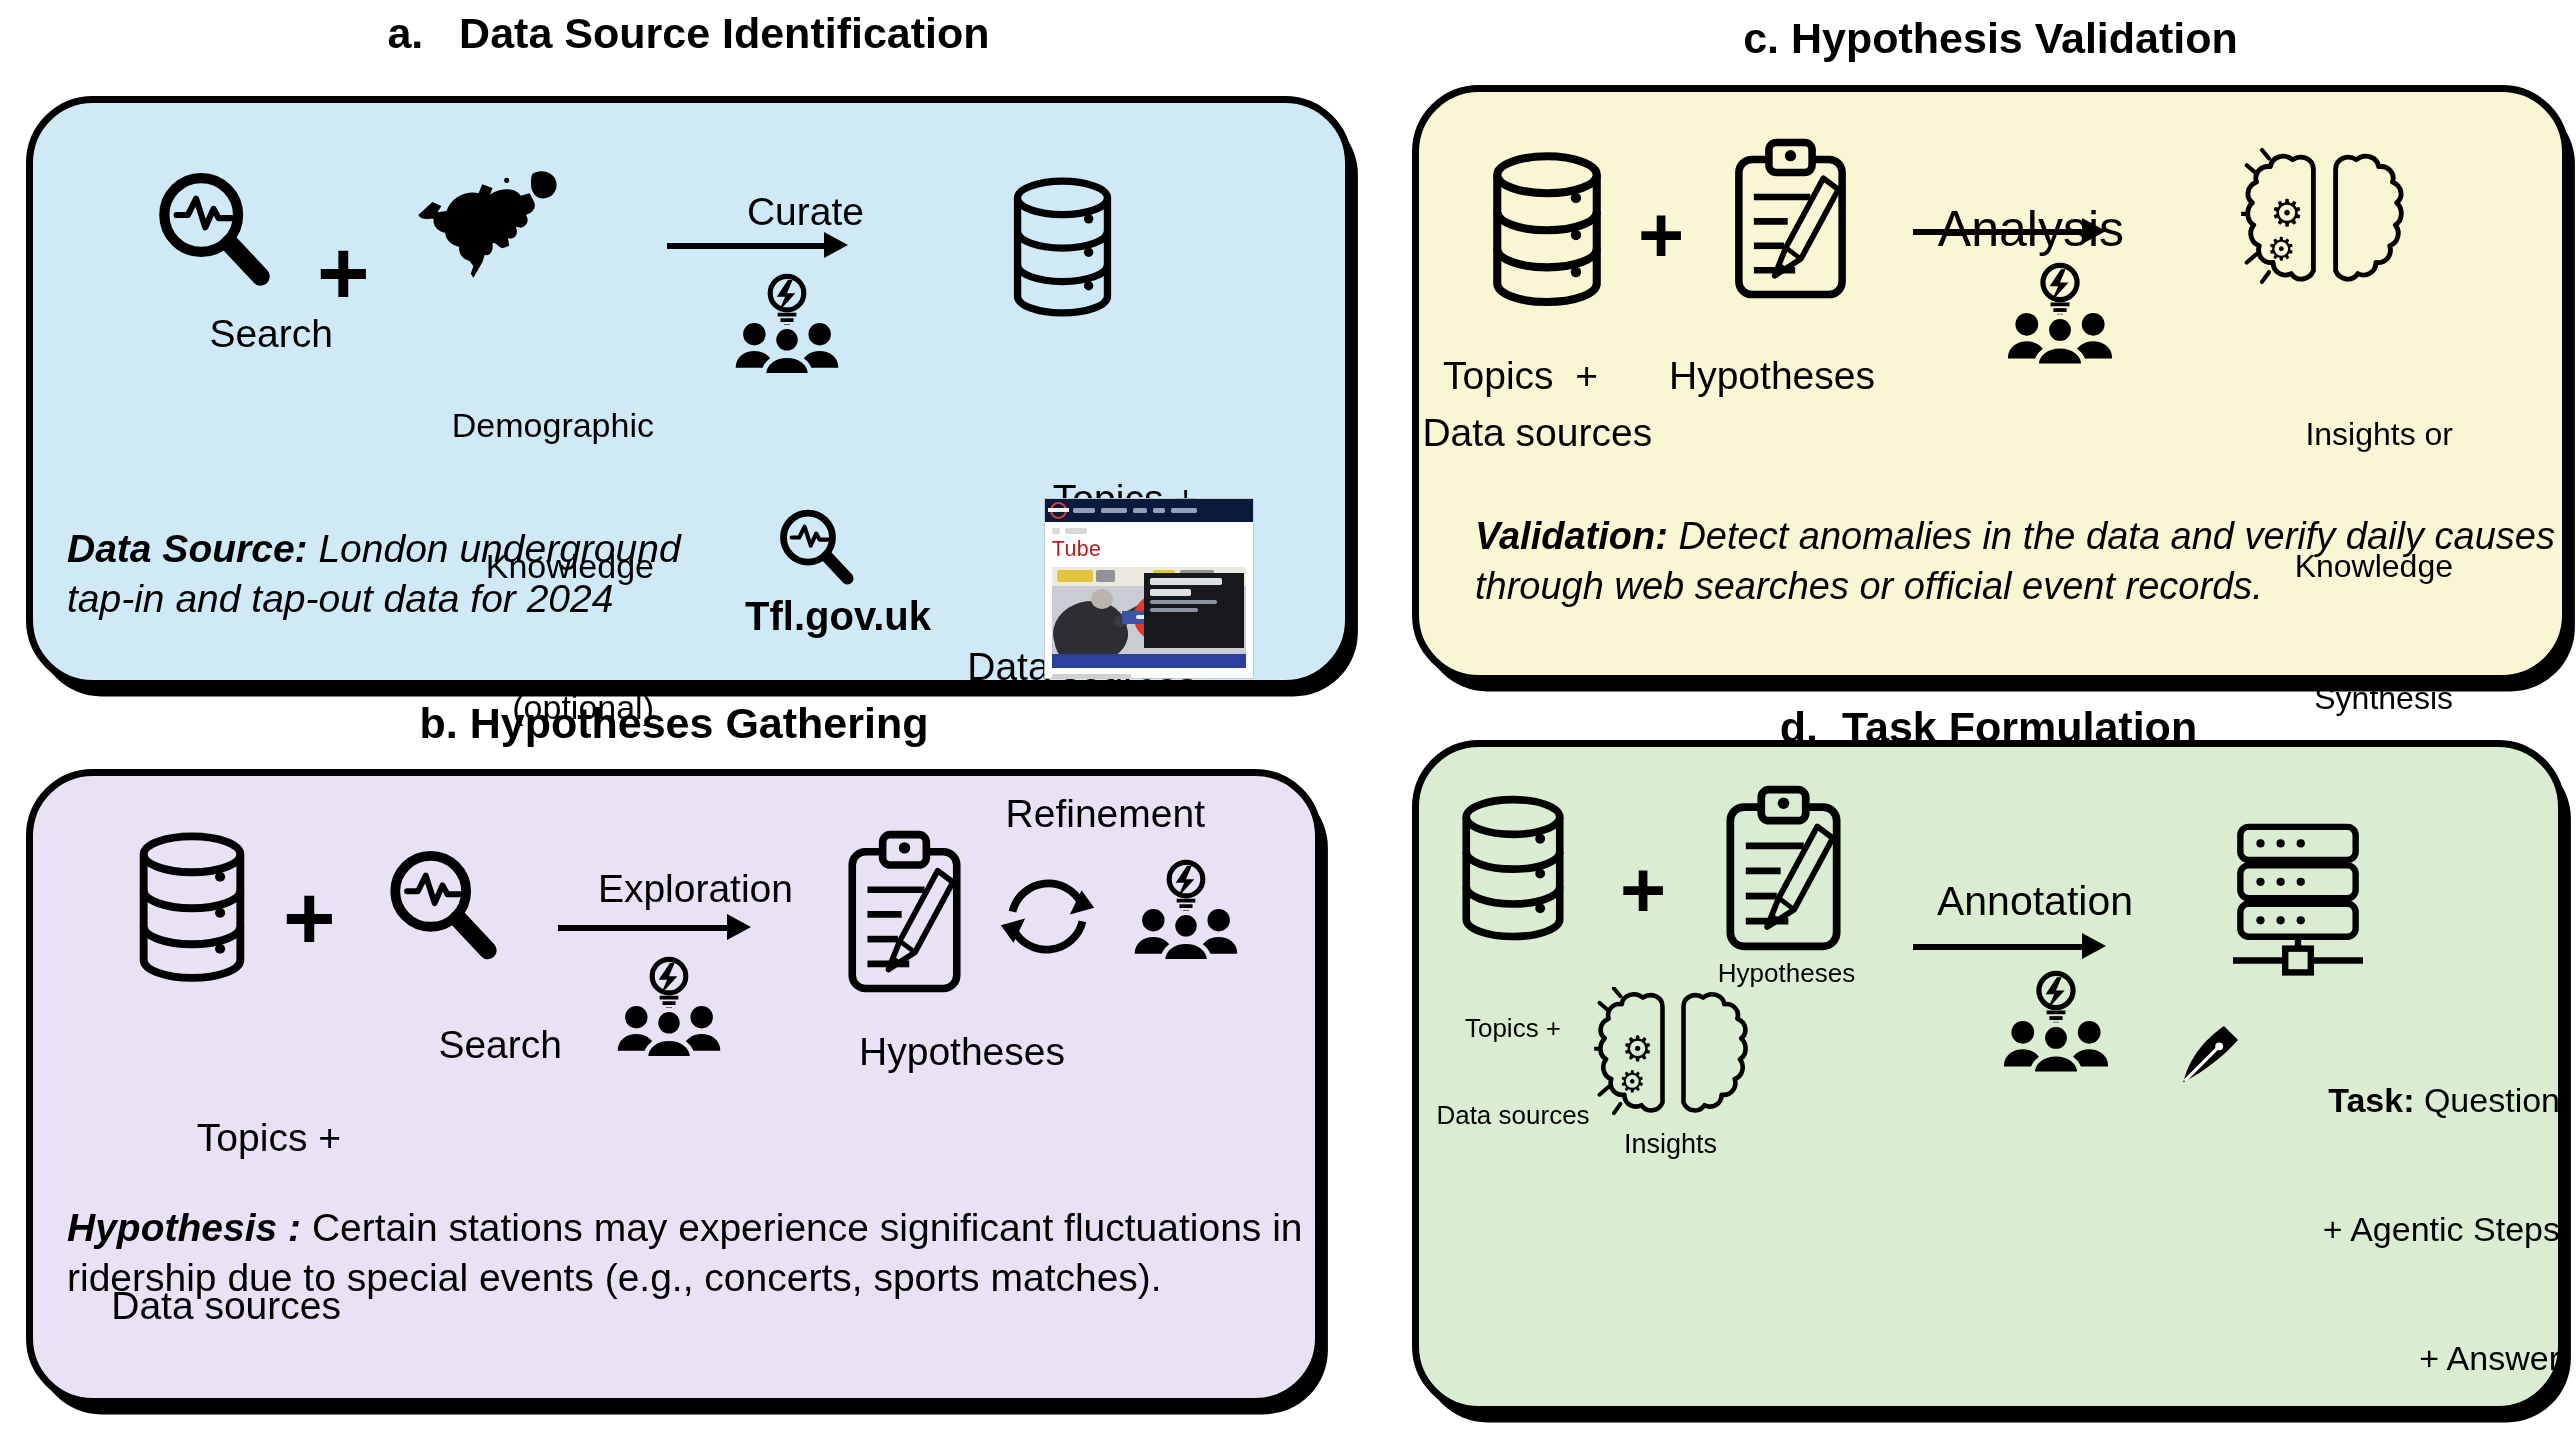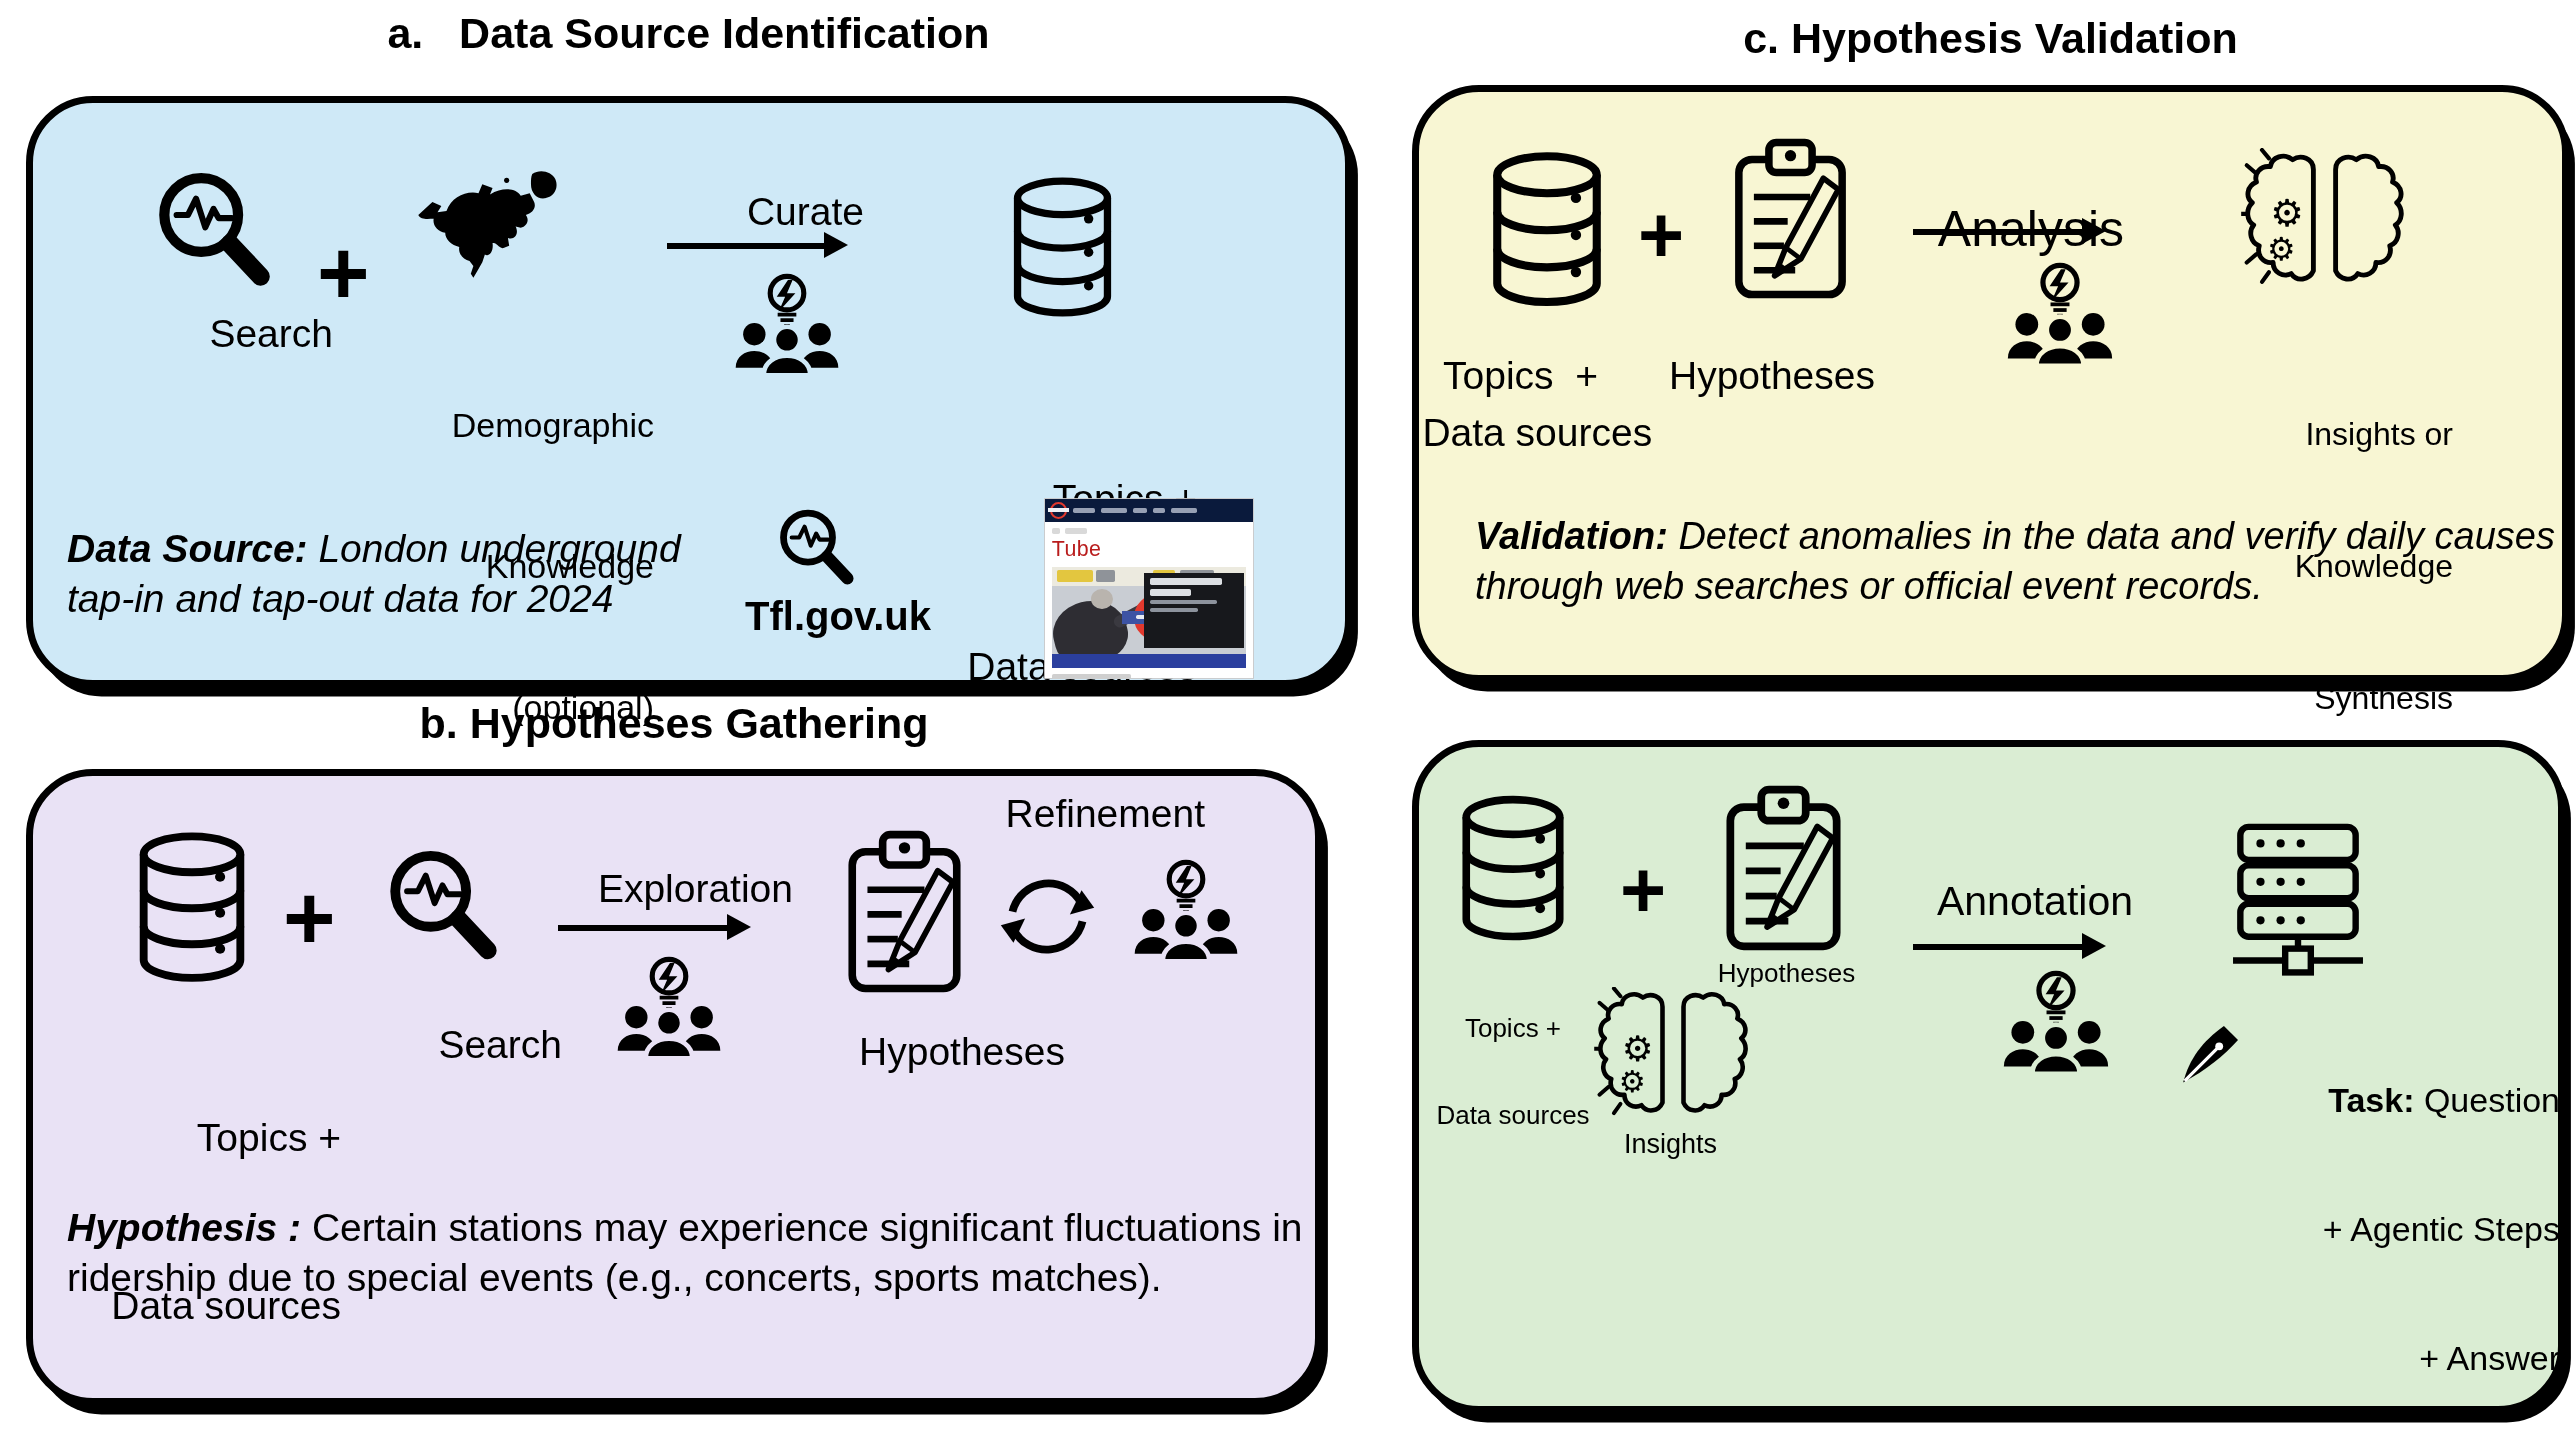--- a/index.html
+++ b/index.html
@@ -146,20 +146,21 @@
       <circle cx="156" cy="24" r="4" fill="#000"></circle>
     </symbol>
   </defs>
 </svg>
 
 <div class="stage">
 
   <div class="ptitle" style="left:26px;top:8.5px;width:1325px;">a.   Data Source Identification</div>
   <div class="ptitle" style="left:1412px;top:13.7px;width:1157px;">c. Hypothesis Validation</div>
   <div class="ptitle" style="left:26px;top:699px;width:1296px;">b. Hypotheses Gathering</div>
+  <div class="ptitle" style="left:1412px;top:703px;width:1153px;">d.  Task Formulation</div>
 
   <div class="panel pa">
     <svg class="ic" style="left:117px;top:64px;width:128px;height:135px;" viewBox="0 0 150 158" width="128" height="135">
         <use href="#s-search"></use>
       </svg>
     <div class="lbl" style="left:44px;top:203px;width:256px;">Search</div>
     <div class="plus" style="left:284px;top:125px;">+</div>
     <svg class="ic" style="left:365px;top:62px;width:184px;height:128px;" viewBox="0 0 215 150" width="184" height="128">
         <use href="#s-map"></use>
       </svg>

